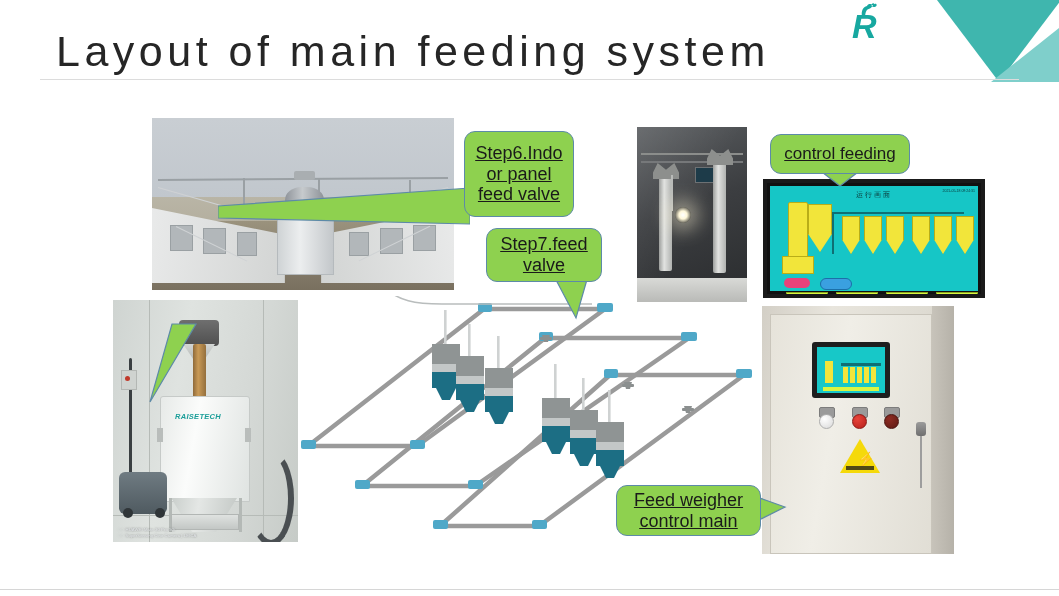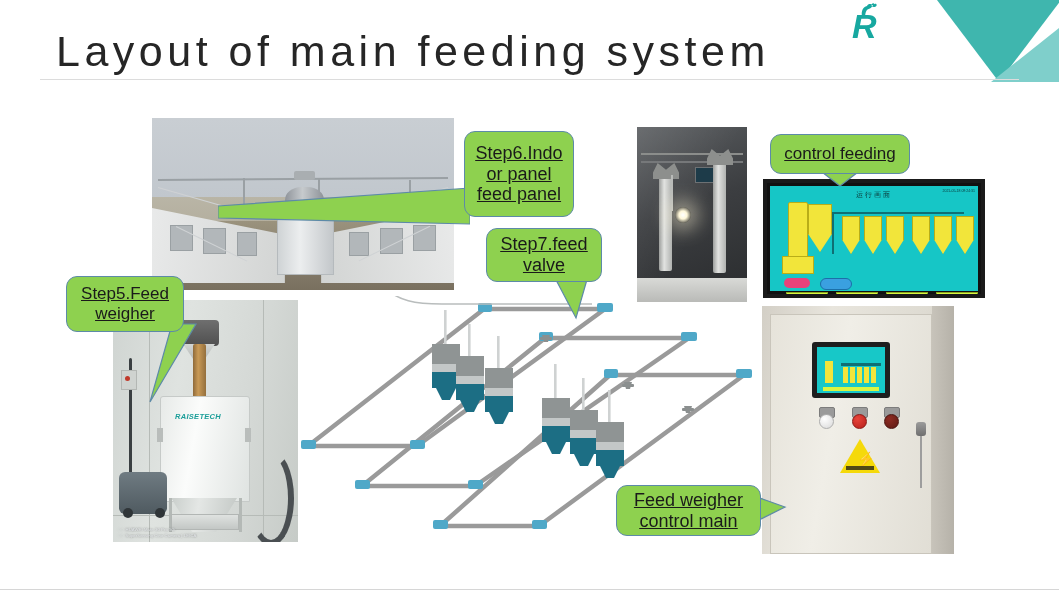--- a/index.html
+++ b/index.html
@@ -415,43 +415,37 @@
     </svg>
   </div>
 
   <svg class="tail" style="left:218px;top:184px;width:252px;height:48px;">
     <polygon points="252,4 252,40 0,34 0,22" fill="#8ED14F" stroke="#5d8aa8" stroke-width="1.2"></polygon>
   </svg>
   <div class="callout" id="co-step6">
     <span>
       <span>Step6.Indo</span>
       <span>or panel</span>
-      <span>feed panel</span>
+      <span>feed valve</span>
     </span>
   </div>
 
   <svg class="tail" style="left:552px;top:274px;width:48px;height:46px;">
     <polygon points="2,2 36,2 24,44" fill="#8ED14F" stroke="#5d8aa8" stroke-width="1.2"></polygon>
   </svg>
   <div class="callout" id="co-step7">
     <span>
       <span>Step7.feed</span>
       <span>valve</span>
     </span>
   </div>
 
   <svg class="tail" style="left:126px;top:322px;width:72px;height:82px;">
     <polygon points="46,2 70,2 24,80" fill="#8ED14F" stroke="#5d8aa8" stroke-width="1.2"></polygon>
   </svg>
-  <div class="callout" id="co-step5">
-    <span>
-      <span>Step5.Feed</span>
-      <span>weigher</span>
-    </span>
-  </div>
 
   <svg class="tail" style="left:820px;top:170px;width:42px;height:18px;">
     <polygon points="2,2 38,2 20,16" fill="#8ED14F" stroke="#5d8aa8" stroke-width="1.2"></polygon>
   </svg>
   <div class="callout" id="co-screen">
     <span>control feeding</span>
   </div>
 
   <svg class="tail" style="left:755px;top:495px;width:32px;height:32px;">
     <polygon points="2,2 30,12 2,26" fill="#8ED14F" stroke="#5d8aa8" stroke-width="1.2"></polygon>

